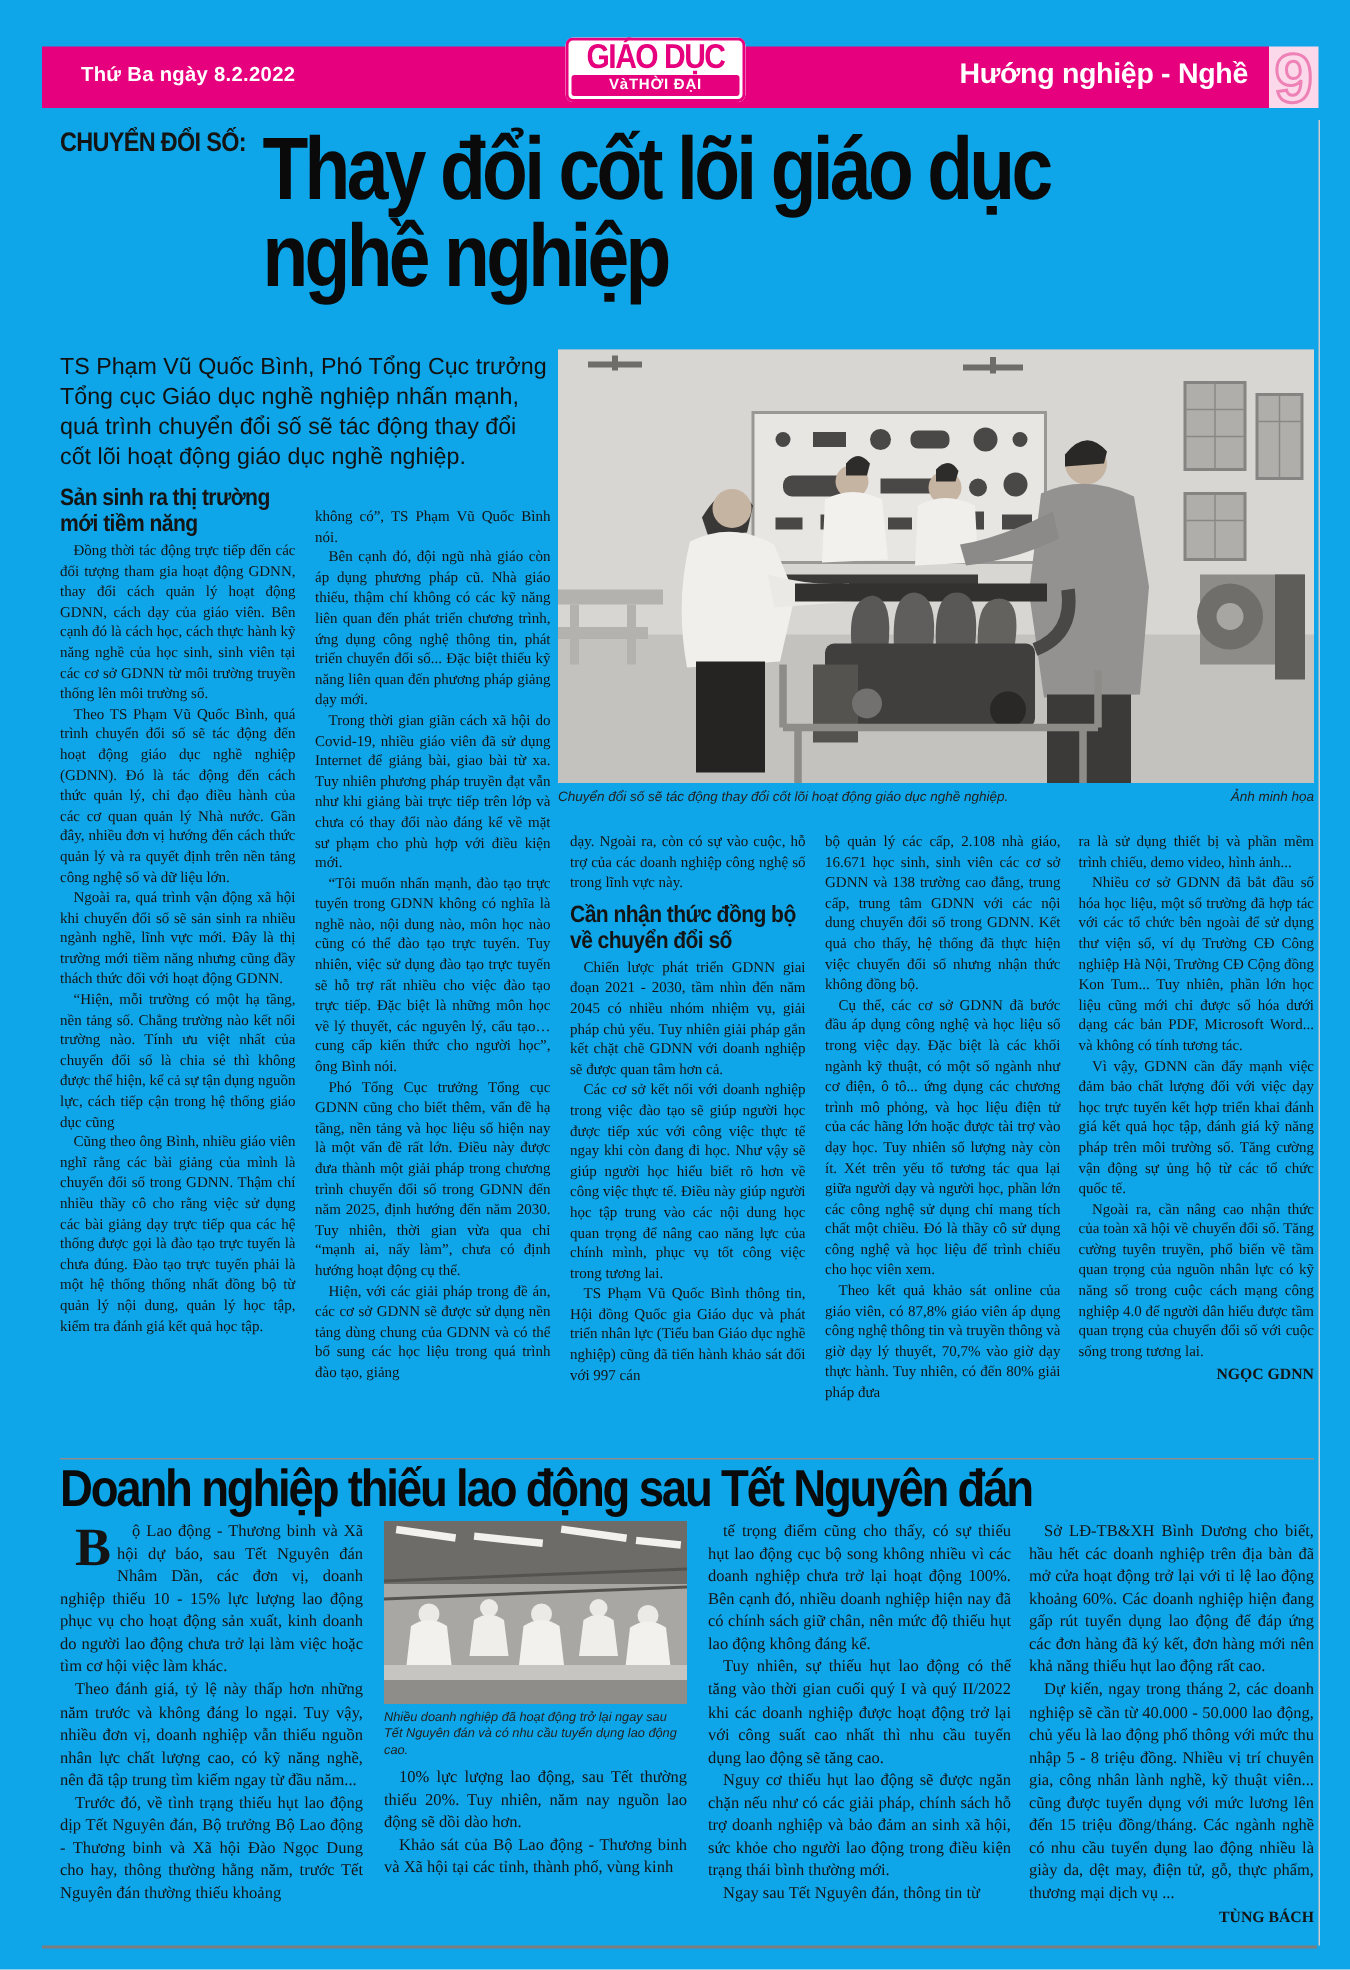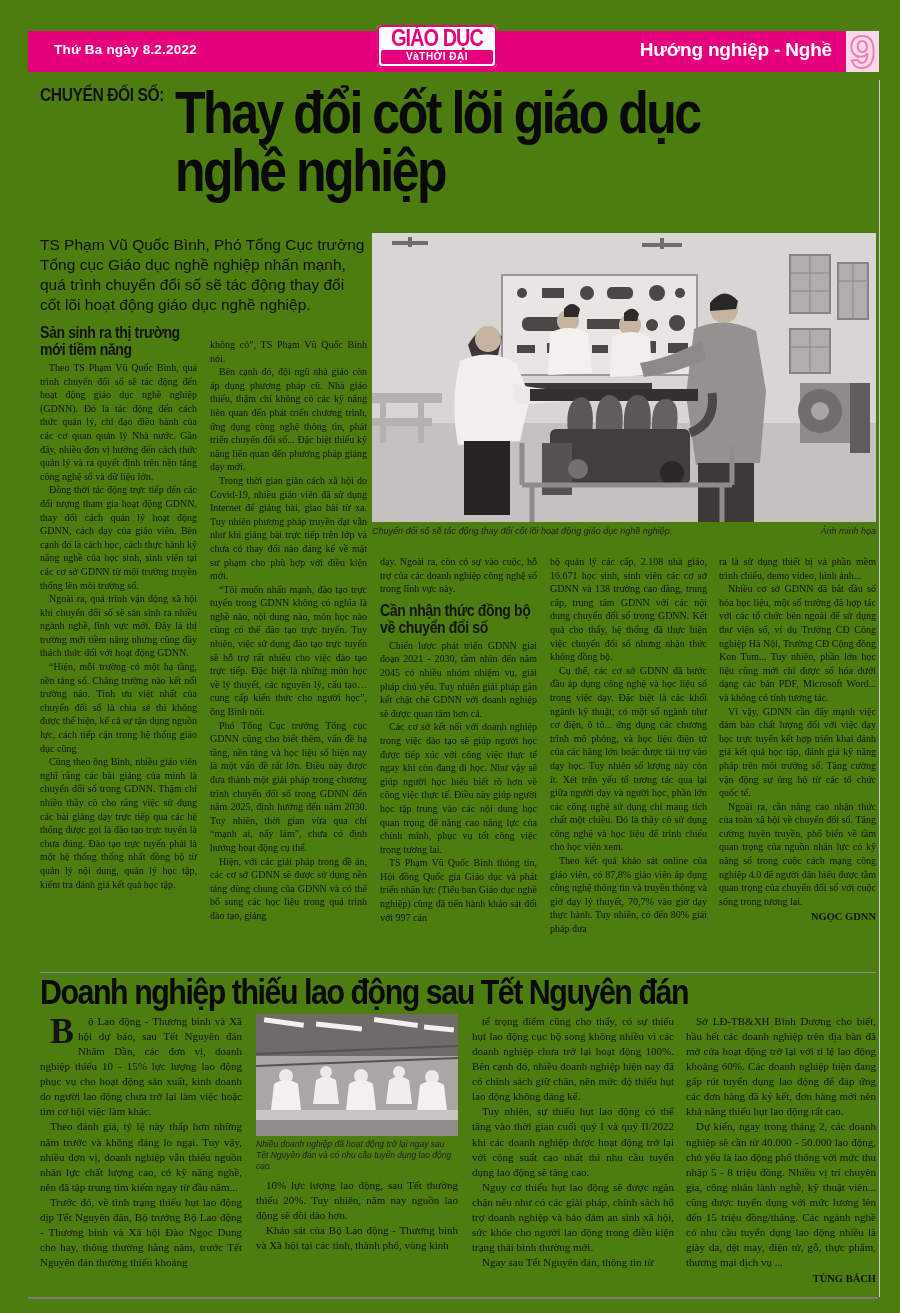--- a/index.html
+++ b/index.html
@@ -1,19 +1,19 @@
 <!DOCTYPE html>
 <html><head>
 <meta charset="utf-8">
 <style>
   * { margin:0; padding:0; box-sizing:border-box; }
   html,body { background:#f2f2f2; }
   .page {
     position:relative; width:900px; height:1313px; margin:0 auto;
-    background:#4d7c0f; overflow:hidden;
+    background:#0ea5e9; overflow:hidden;
     font-family:"Liberation Serif", serif; color:#141414;
   }
   
   .topbar { position:absolute; left:28px; top:31px; width:818px; height:41px; background:#e6007e; }
   .topbar .date {
     position:absolute; left:26px; top:11px; color:#fff; font-weight:bold;
     font-family:"Liberation Sans", sans-serif; font-size:13.5px; letter-spacing:0.2px;
   }
   .topbar .section {
     position:absolute; right:14px; top:8px; color:#fff; font-weight:bold;
@@ -240,22 +240,22 @@
         </g>
       </svg>
     </div>
     <div class="cap1">
       <span>Chuyển đổi số sẽ tác động thay đổi cốt lõi hoạt động giáo dục nghề nghiệp.</span>
       <span>Ảnh minh họa</span>
     </div>
 
     <div class="col c1">
       <div class="subhead">Sản sinh ra thị trường mới tiềm năng</div>
+      <p class="para">Đồng thời tác động trực tiếp đến các đối tượng tham gia hoạt động GDNN, thay đổi cách quản lý hoạt động GDNN, cách dạy của giáo viên. Bên cạnh đó là cách học, cách thực hành kỹ năng nghề của học sinh, sinh viên tại các cơ sở GDNN từ môi trường truyền thống lên môi trường số.</p>
       <p class="para">Theo TS Phạm Vũ Quốc Bình, quá trình chuyển đổi số sẽ tác động đến hoạt động giáo dục nghề nghiệp (GDNN). Đó là tác động đến cách thức quản lý, chỉ đạo điều hành của các cơ quan quản lý Nhà nước. Gần đây, nhiều đơn vị hướng đến cách thức quản lý và ra quyết định trên nền tảng công nghệ số và dữ liệu lớn.</p>
-      <p class="para">Đồng thời tác động trực tiếp đến các đối tượng tham gia hoạt động GDNN, thay đổi cách quản lý hoạt động GDNN, cách dạy của giáo viên. Bên cạnh đó là cách học, cách thực hành kỹ năng nghề của học sinh, sinh viên tại các cơ sở GDNN từ môi trường truyền thống lên môi trường số.</p>
       <p class="para">Ngoài ra, quá trình vận động xã hội khi chuyển đổi số sẽ sản sinh ra nhiều ngành nghề, lĩnh vực mới. Đây là thị trường mới tiềm năng nhưng cũng đầy thách thức đối với hoạt động GDNN.</p>
       <p class="para">“Hiện, mỗi trường có một hạ tầng, nền tảng số. Chẳng trường nào kết nối trường nào. Tính ưu việt nhất của chuyển đổi số là chia sẻ thì không được thể hiện, kể cả sự tận dụng nguồn lực, cách tiếp cận trong hệ thống giáo dục cũng</p>
       <p class="para">Cũng theo ông Bình, nhiều giáo viên nghĩ rằng các bài giảng của mình là chuyển đổi số trong GDNN. Thậm chí nhiều thầy cô cho rằng việc sử dụng các bài giảng dạy trực tiếp qua các hệ thống được gọi là đào tạo trực tuyến là chưa đúng. Đào tạo trực tuyến phải là một hệ thống thống nhất đồng bộ từ quản lý nội dung, quản lý học tập, kiểm tra đánh giá kết quả học tập.</p>
     </div>
 
     <div class="col c2">
       <p class="para cont">không có”, TS Phạm Vũ Quốc Bình nói.</p>
       <p class="para">Bên cạnh đó, đội ngũ nhà giáo còn áp dụng phương pháp cũ. Nhà giáo thiếu, thậm chí không có các kỹ năng liên quan đến phát triển chương trình, ứng dụng công nghệ thông tin, phát triển chuyển đổi số... Đặc biệt thiếu kỹ năng liên quan đến phương pháp giảng dạy mới.</p>
       <p class="para">Trong thời gian giãn cách xã hội do Covid-19, nhiều giáo viên đã sử dụng Internet để giảng bài, giao bài từ xa. Tuy nhiên phương pháp truyền đạt vẫn như khi giảng bài trực tiếp trên lớp và chưa có thay đổi nào đáng kể về mặt sư phạm cho phù hợp với điều kiện mới.</p>
       <p class="para">“Tôi muốn nhấn mạnh, đào tạo trực tuyến trong GDNN không có nghĩa là nghề nào, nội dung nào, môn học nào cũng có thể đào tạo trực tuyến. Tuy nhiên, việc sử dụng đào tạo trực tuyến sẽ hỗ trợ rất nhiều cho việc đào tạo trực tiếp. Đặc biệt là những môn học về lý thuyết, các nguyên lý, cấu tạo… cung cấp kiến thức cho người học”, ông Bình nói.</p>

